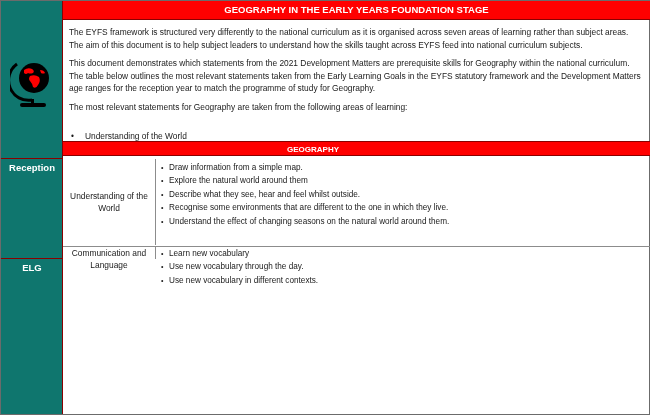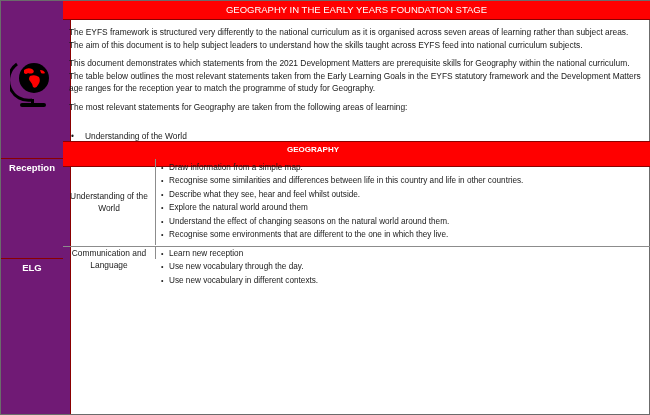--- a/index.html
+++ b/index.html
@@ -2,40 +2,40 @@
 <html><head>
   <meta charset="utf-8">
   <style>
     * { box-sizing: border-box; margin: 0; padding: 0; }
     html, body { width: 650px; height: 415px; background: #ffffff; overflow: hidden; }
     body { font-family: "Liberation Sans", "DejaVu Sans", sans-serif; color: #1a1a1a; position: relative; }
 
     .page { position: absolute; left: 0; top: 0; width: 650px; height: 415px; border: 1px solid #6b6b6b; }
 
     
-    .left-col { position: absolute; left: 0; top: 0; width: 70px; height: 413px; background: #701a75; border-right: 1px solid #8a0000; }
+    .left-col { position: absolute; left: 0; top: 0; width: 62px; height: 413px; background: #0f766e; border-right: 1px solid #8a0000; }
     .globe { position: absolute; left: 9px; top: 57px; width: 44px; height: 52px; }
 
     .stage-label { position: absolute; left: 0; width: 62px; text-align: center; color: #ffffff; font-weight: bold; font-size: 9.5px; }
     .stage-reception { top: 161px; }
     .stage-elg { top: 261px; }
     .stage-divider { position: absolute; left: 0; width: 62px; height: 1px; background: #8a0000; }
 
     
-    .title-bar { position: absolute; left: 62px; top: 0; width: 587px; height: 19px; background: #ff0000; border-bottom: 1px solid #8a0000; color: #ffffff; font-weight: normal; font-size: 9.5px; text-align: center; line-height: 18px; }
+    .title-bar { position: absolute; left: 62px; top: 0; width: 587px; height: 19px; background: #ff0000; border-bottom: 1px solid #8a0000; color: #ffffff; font-weight: bold; font-size: 9.5px; text-align: center; line-height: 18px; }
 
     
     .intro { position: absolute; left: 62px; top: 19px; width: 587px; height: 121px; padding: 6px 6px 16px 6px; font-size: 8.4px; line-height: 12.6px; }
     .intro p { margin-bottom: 6px; }
     .intro ul { list-style: none; }
     .intro li { position: relative; padding-left: 16px; line-height: 12px; }
     .intro li::before { content: "\2022"; position: absolute; left: 2px; top: 0; }
 
     
-    .sub-header { position: absolute; left: 62px; top: 140px; width: 587px; height: 26px; background: #ff0000; border-top: 1px solid #8a0000; border-bottom: 1px solid #8a0000; color: #ffffff; font-weight: bold; font-size: 8px; line-height: 16px; padding-left: 224px; }
+    .sub-header { position: absolute; left: 62px; top: 140px; width: 587px; height: 15px; background: #ff0000; border-top: 1px solid #8a0000; border-bottom: 1px solid #8a0000; color: #ffffff; font-weight: bold; font-size: 8px; line-height: 16px; padding-left: 224px; }
 
     
     .area-cell { position: absolute; left: 62px; width: 93px; border-right: 1px solid #8c8c8c; font-size: 8.4px; line-height: 12px; text-align: center; display: flex; align-items: center; justify-content: center; padding: 0 4px; }
     .stmt-cell { position: absolute; left: 155px; width: 494px; font-size: 8.2px; padding: 3px 4px 0 5px; }
     .stmt-cell ul { list-style: none; }
     .stmt-cell li { position: relative; padding-left: 8px; line-height: 12.3px; margin-bottom: 1.2px; }
     .stmt-cell li::before { content: "\2022"; position: absolute; left: 0; top: 0; font-size: 7px; }
     .hline { position: absolute; height: 1px; background: #8c8c8c; }
   </style>
 </head>
@@ -71,31 +71,30 @@
       <li>Communication and Language</li>
     </ul>
   </div>
 
   <div class="sub-header">GEOGRAPHY</div>
 
   <div class="area-cell" style="top:158px; height:86px;">Understanding of the World</div>
   <div class="stmt-cell" style="top:158px; height:62px;">
     <ul>
       <li>Draw information from a simple map.</li>
-      <li>Recognise some similarities and differences between life in this country and life in other countries.</li>
+      <li>Explore the natural world around them</li>
       <li>Describe what they see, hear and feel whilst outside.</li>
-      <li>Explore the natural world around them</li>
+      <li>Recognise some environments that are different to the one in which they live.</li>
       <li>Understand the effect of changing seasons on the natural world around them.</li>
-      <li>Recognise some environments that are different to the one in which they live.</li>
     </ul>
   </div>
   <div class="hline" style="left:62px; top:245px; width:587px;"></div>
 
   <div class="area-cell" style="top:246px; height:12px; align-items:flex-start; padding-top:0;">Communication and Language</div>
   <div class="stmt-cell" style="top:244px; height:14px;">
     <ul>
-      <li>Learn new reception</li>
+      <li>Learn new vocabulary</li>
       <li>Use new vocabulary through the day.</li>
       <li>Use new vocabulary in different contexts.</li>
     </ul>
   </div>
 
 </div>
 
 </body></html>

